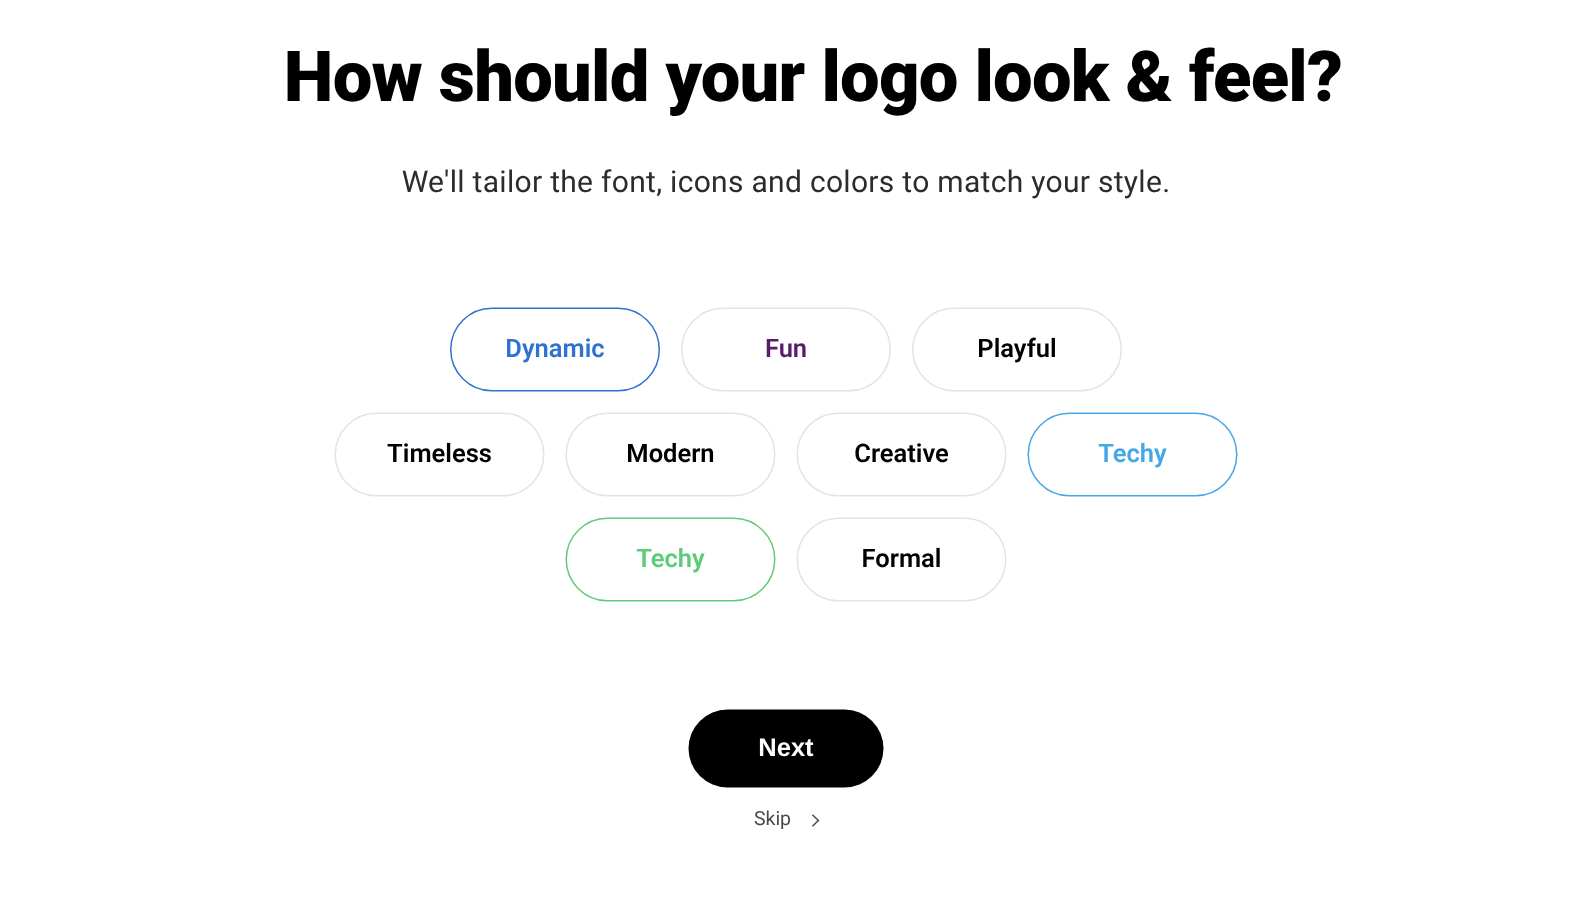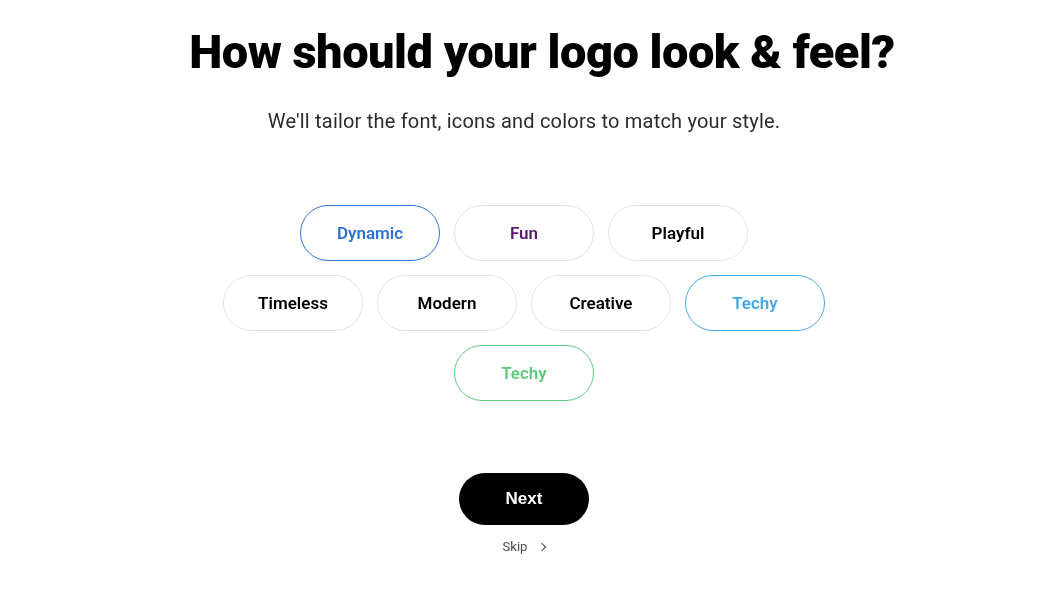--- a/index.html
+++ b/index.html
@@ -126,20 +126,23 @@
         <span>Creative</span>
       </div>
     <div class="tag tag-techy">
         <span>Techy</span>
       </div>
   </div>
   <div class="tag-row">
     <div class="tag tag-fresh">
         <span>Techy</span>
       </div>
+    <div class="tag">
+        <span>Formal</span>
+      </div>
   </div>
 </div>
 
 <div class="actions">
   <button class="next-btn">Next</button>
   <div class="skip-link">
     <span>Skip</span>
     <span class="chevron"></span>
   </div>
 </div>

